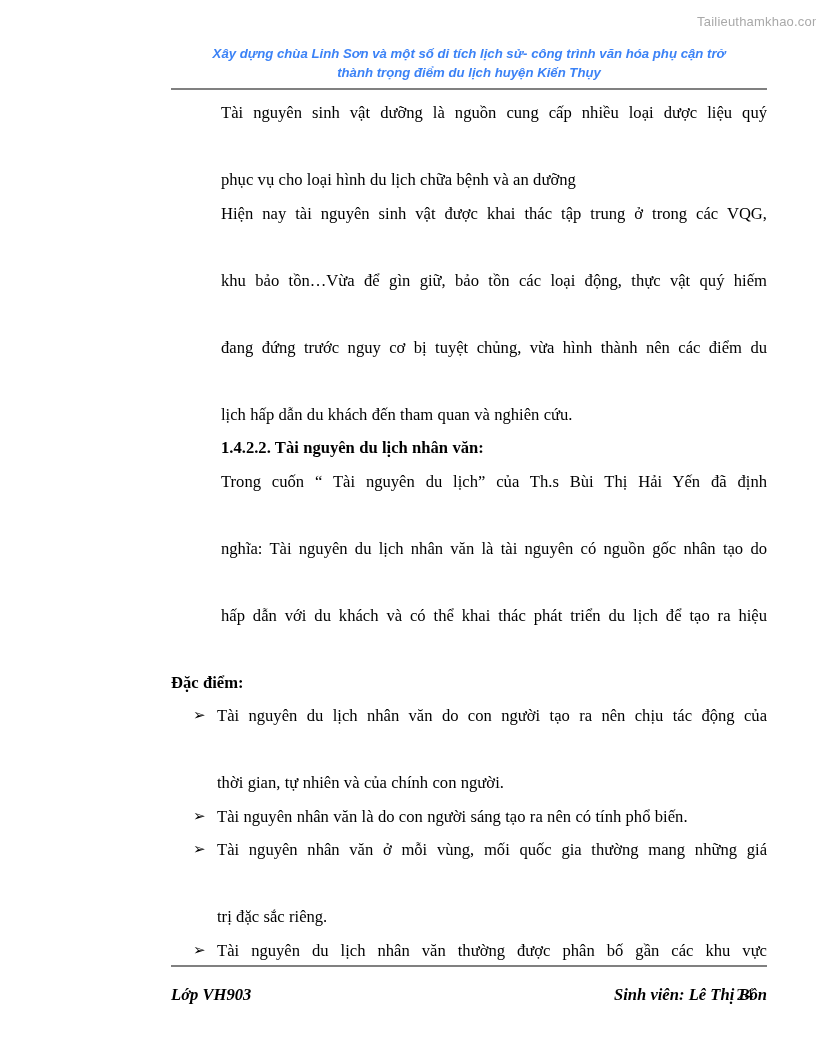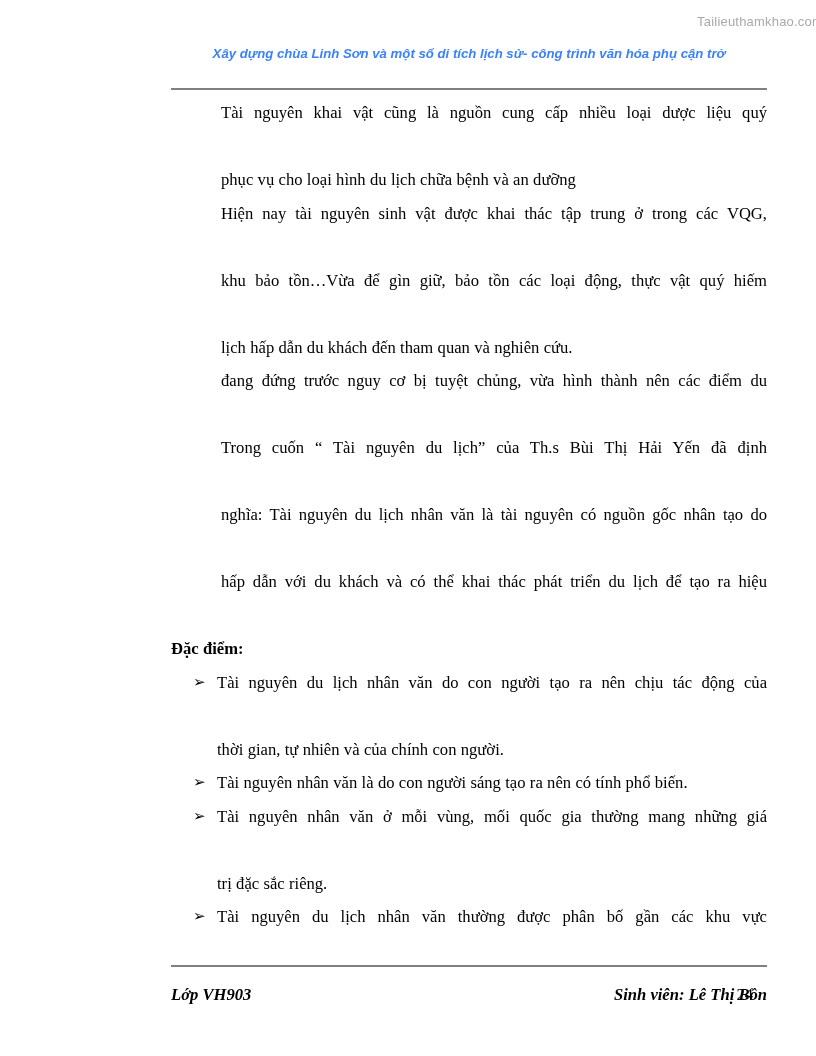--- a/index.html
+++ b/index.html
@@ -147,37 +147,39 @@
 </style>
 </head>
 <body>
 
 <div class="page">
 
   <div class="watermark">Tailieuthamkhao.com</div>
 
   <div class="header">
     <div>Xây dựng chùa Linh Sơn và một số di tích lịch sử- công trình văn hóa phụ cận trở</div>
+    <div>thành trọng điểm du lịch huyện Kiến Thụy</div>
   </div>
   <div class="rule rule-top"></div>
 
   <div class="body">
 
     <p class="para">
-      <span class="jline stretch">Tài nguyên khai vật cũng là nguồn cung cấp nhiều loại dược liệu quý</span>
+      <span class="jline stretch">Tài nguyên sinh vật dưỡng là nguồn cung cấp nhiều loại dược liệu quý</span>
       <span class="jline">phục vụ cho loại hình du lịch chữa bệnh và an dưỡng</span>
     </p>
 
     <p class="para">
       <span class="jline stretch">Hiện nay tài nguyên sinh vật được khai thác tập trung ở trong các VQG,</span>
       <span class="jline stretch">khu bảo tồn…Vừa để gìn giữ, bảo tồn các loại động, thực vật quý hiếm</span>
+      <span class="jline stretch">đang đứng trước nguy cơ bị tuyệt chủng, vừa hình thành nên các điểm du</span>
       <span class="jline">lịch hấp dẫn du khách đến tham quan và nghiên cứu.</span>
-      <span class="jline stretch">đang đứng trước nguy cơ bị tuyệt chủng, vừa hình thành nên các điểm du</span>
     </p>
 
+    <p class="heading indent">1.4.2.2. Tài nguyên du lịch nhân văn:</p>
 
     <p class="para">
       <span class="jline stretch">Trong cuốn “ Tài nguyên du lịch” của Th.s Bùi Thị Hải Yến đã định</span>
       <span class="jline stretch">nghĩa: Tài nguyên du lịch nhân văn là tài nguyên có nguồn gốc nhân tạo do</span>
       <span class="jline stretch">hấp dẫn với du khách và có thể khai thác phát triển du lịch để tạo ra hiệu</span>
     </p>
 
     <p class="heading flush">Đặc điểm:</p>
 
     <ul class="bullets">

